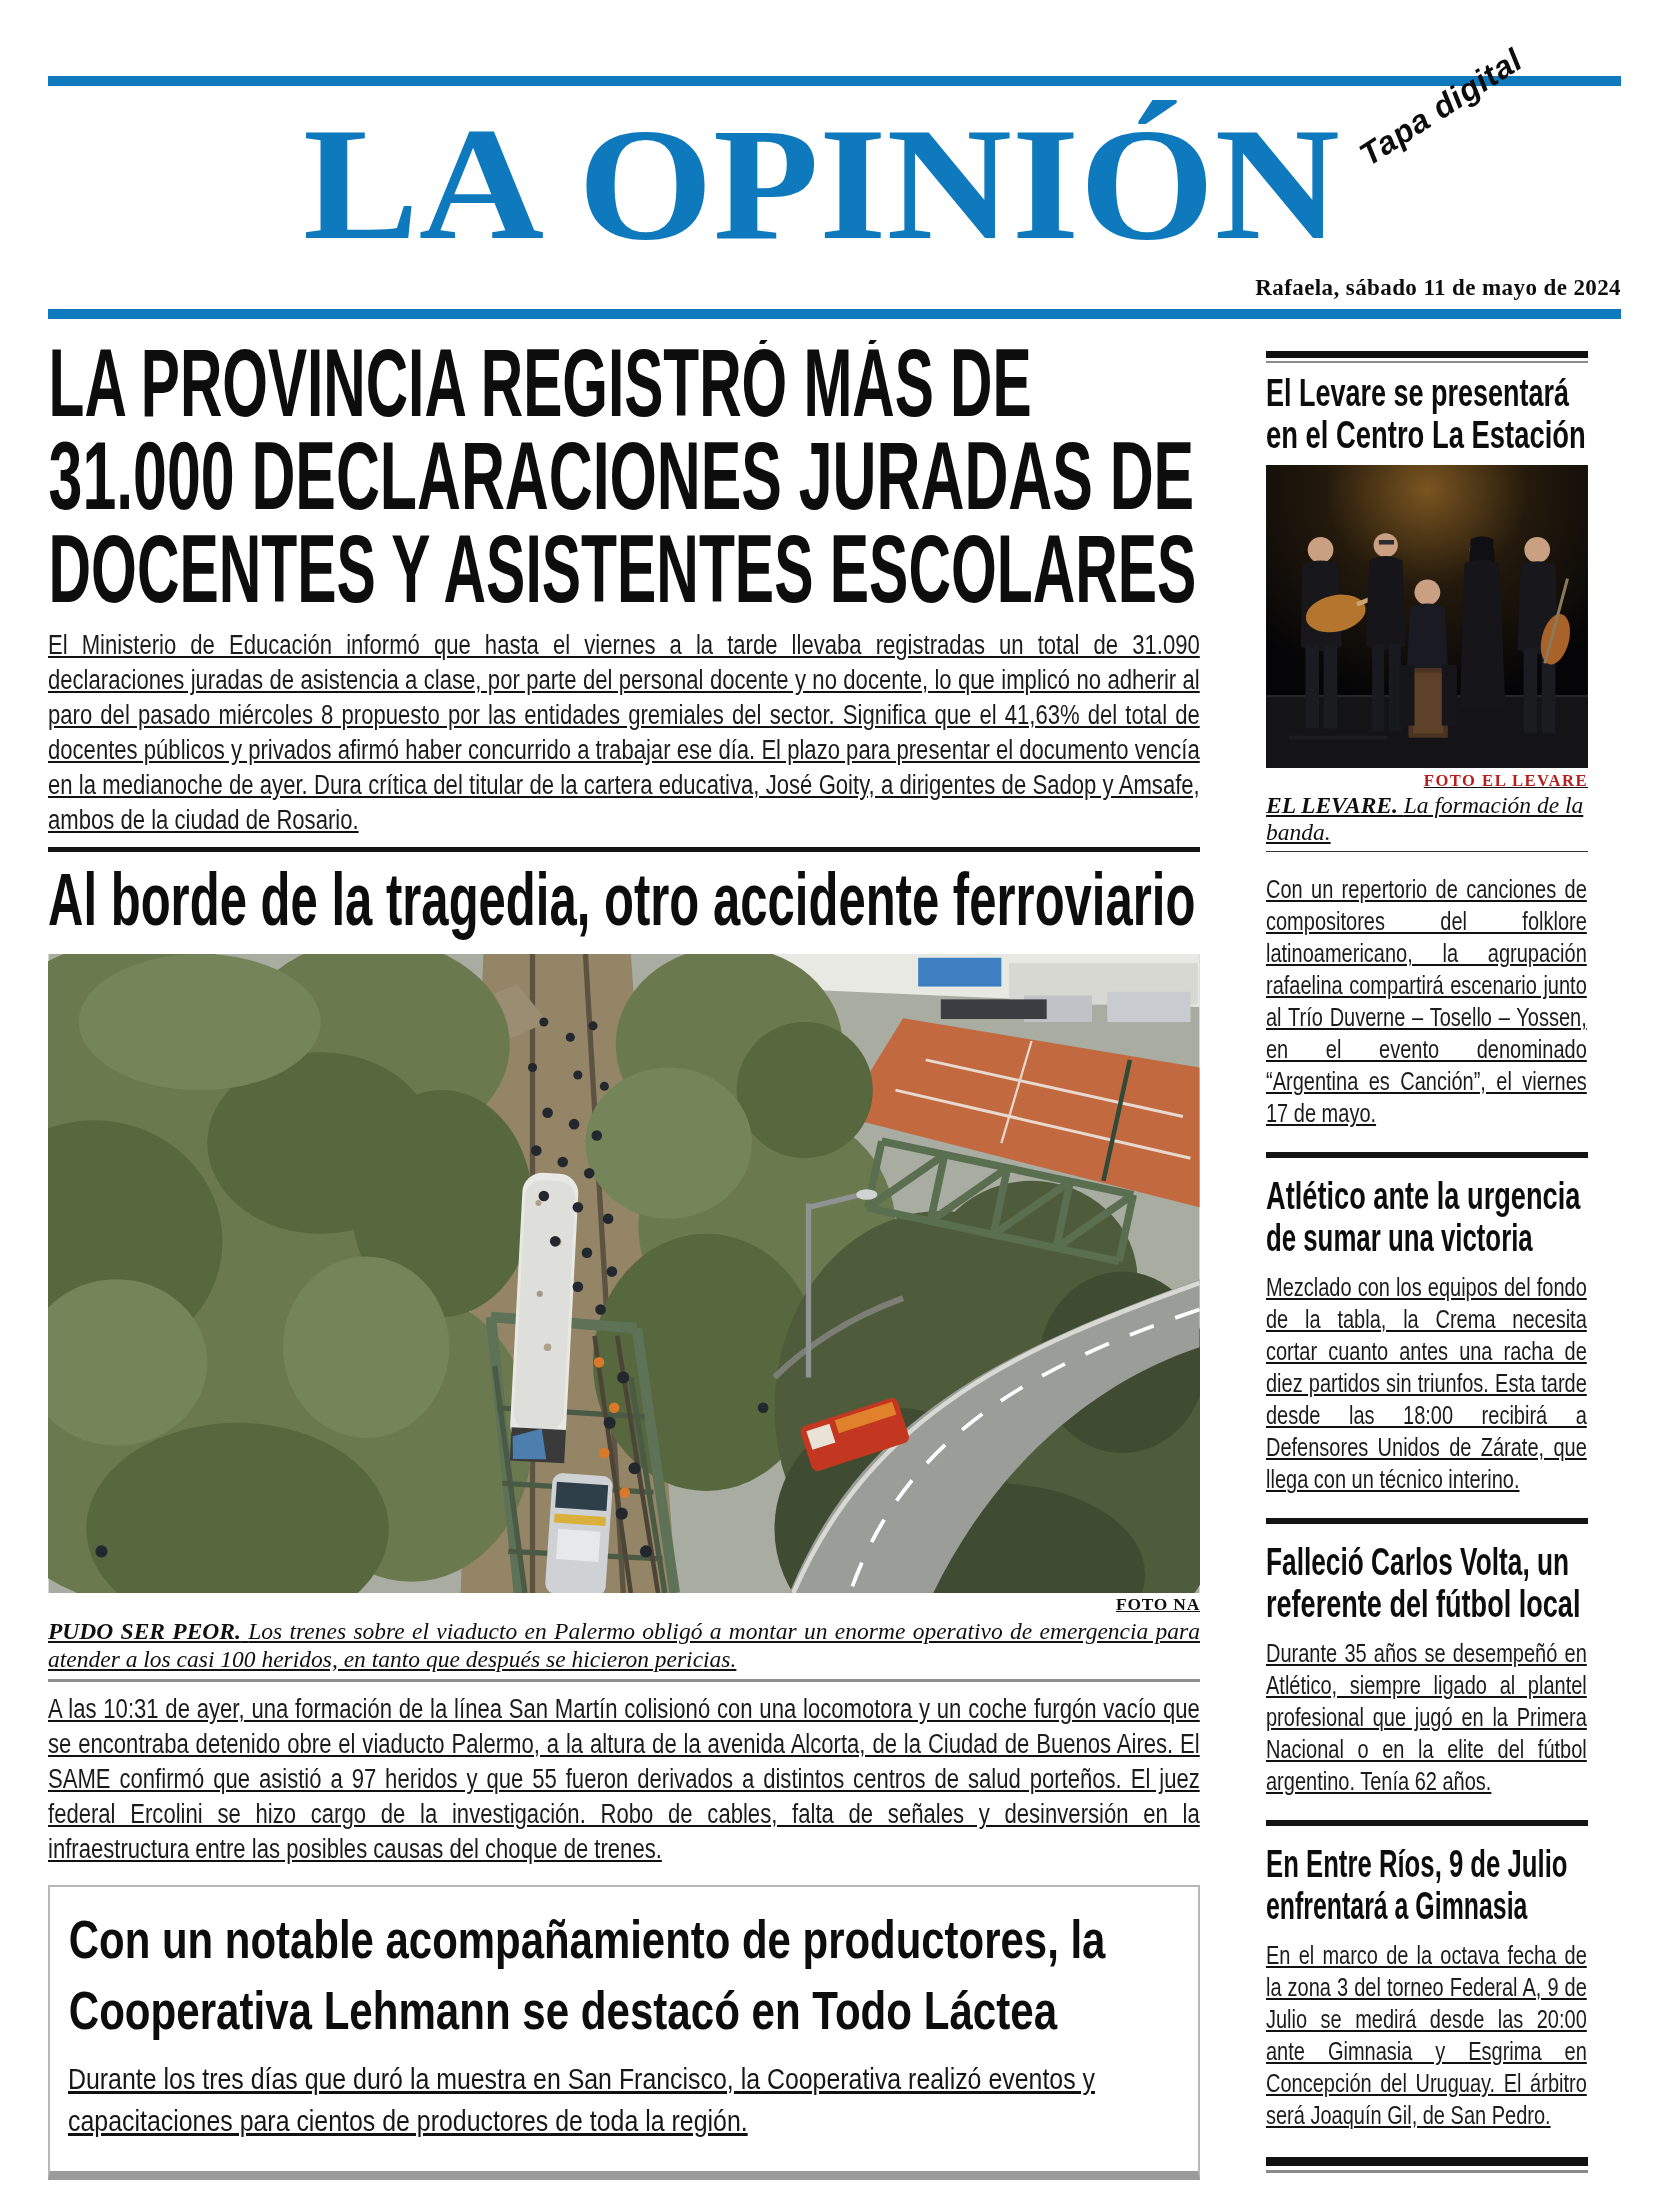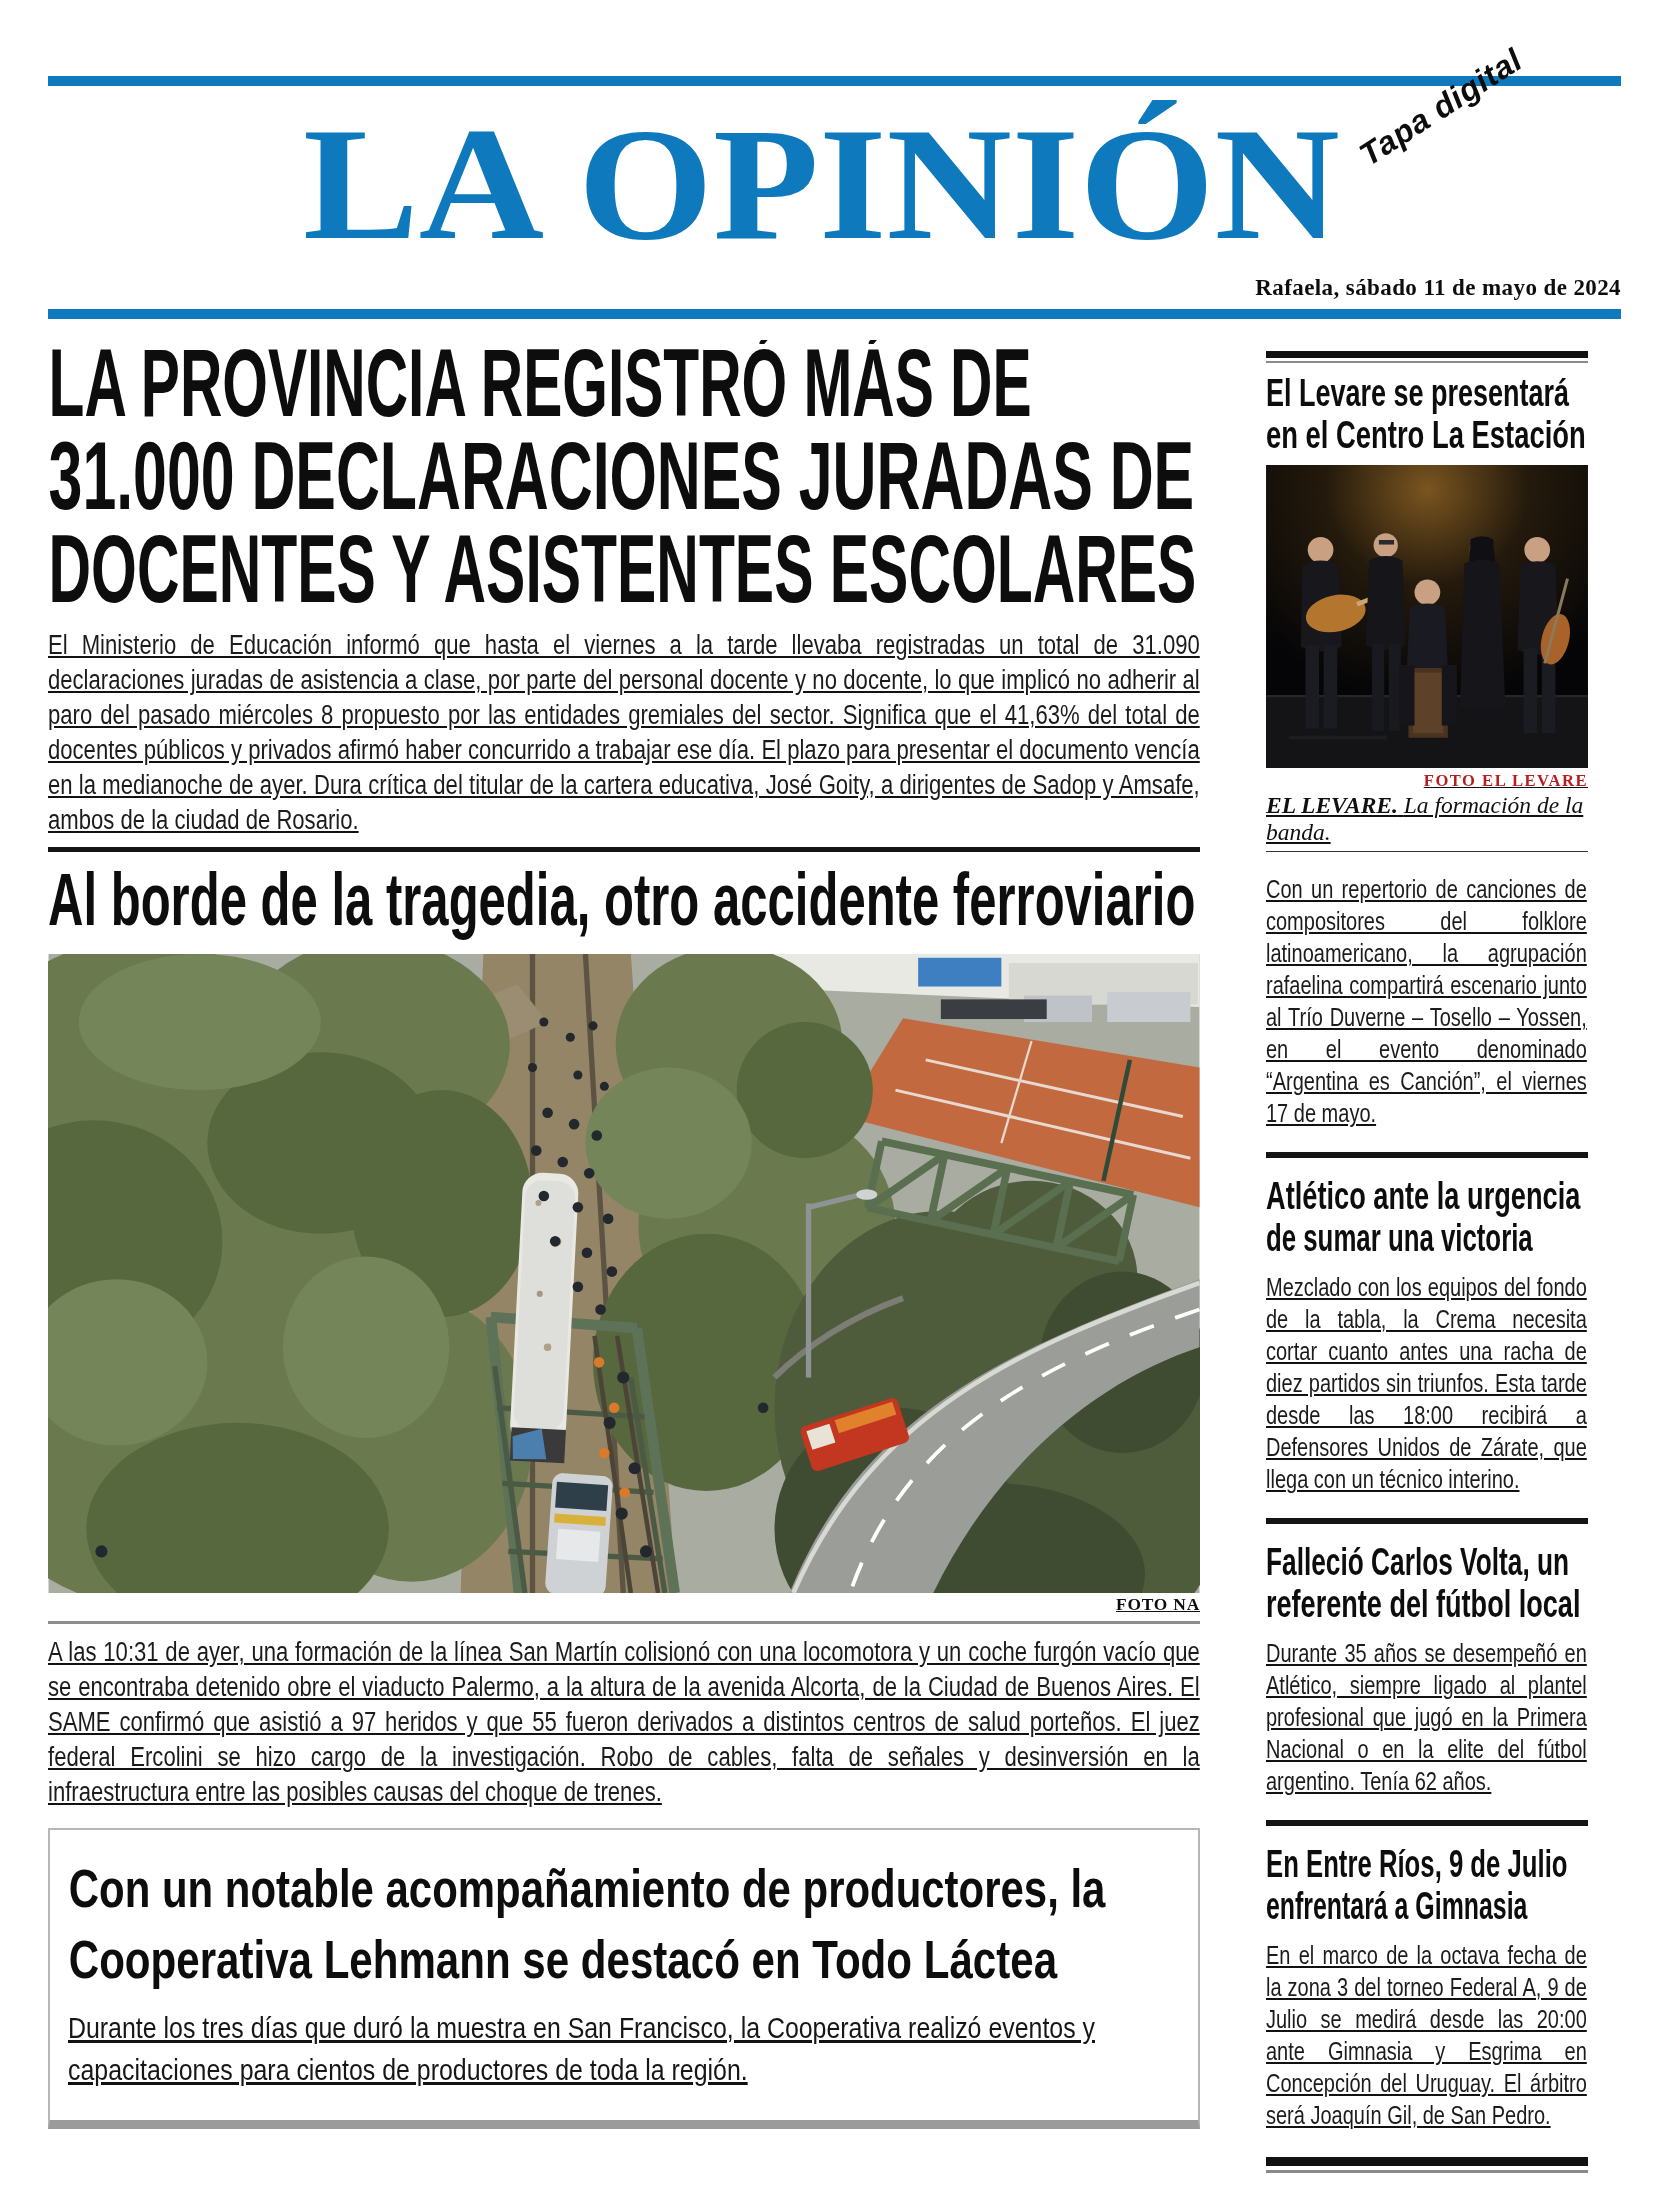--- a/index.html
+++ b/index.html
@@ -26,21 +26,21 @@
   .rule-black{height:5.3px;background:#141414;margin-top:9px;}
   .photo-main{display:block;margin-top:12px;}
   .credit{font:bold 17.4px "Liberation Serif",serif;color:#0d0d0d;text-align:right;
           letter-spacing:0.8px;margin-top:1.5px;}
   .caption{font:italic 23.5px "Liberation Serif",serif;line-height:28px;color:#101010;
            text-align:justify;margin-top:1.5px;}
   .caption b{font-style:italic;font-weight:bold;}
   .rule-gray{height:3px;background:#8f8f8f;margin-top:6px;}
   .body-main.second{margin-top:10.6px;}
   .box{margin-top:18px;border:2.3px solid #b7b7b7;border-bottom:9px solid #9b9b9b;
-       padding:29px 18px 29px 18px;}
+       padding:23px 18px 29px 18px;}
   .box-body{width:1287px;transform:scaleX(0.83);transform-origin:0 0;
             font-size:30px;line-height:42px;color:#161616;margin-top:12px;}
   
   .side-top-rule .a{height:6.8px;background:#111;}
   .side-top-rule .b{height:2.3px;background:#8a8a8a;margin-top:3px;}
   .side-hl{display:block;margin-top:10.6px;}
   .side-hl text{fill:#0d0d0d;font-family:"Liberation Sans",sans-serif;font-weight:bold;}
   .photo-side{display:block;margin-top:12px;}
   .credit-side{font:bold 16.6px "Liberation Serif",serif;text-align:right;letter-spacing:1.5px;
                color:#b91c1c;margin-top:3px;}
@@ -242,20 +242,24 @@
         <g fill="#d97a2a">
           <circle cx="728" cy="540" r="7"></circle>
             <circle cx="748" cy="600" r="7"></circle>
           <circle cx="735" cy="660" r="7"></circle>
             <circle cx="762" cy="712" r="7"></circle>
         </g>
       </svg>
 
       <div class="credit">FOTO NA</div>
 
+      <p class="caption" style="margin:1.5px 0 0 0;">
+        <b>PUDO SER PEOR.</b>
+        <span>Los trenes sobre el viaducto en Palermo obligó a montar un enorme operativo de emergencia para atender a los casi 100 heridos, en tanto que después se hicieron pericias.</span>
+      </p>
 
       <div class="rule-gray"></div>
 
       <p class="body-main second" style="margin:10.6px 0 0 0;">A las 10:31 de ayer, una formación de la línea San Martín colisionó con una locomotora y un coche furgón vacío que se encontraba detenido obre el viaducto Palermo, a la altura de la avenida Alcorta, de la Ciudad de Buenos Aires. El SAME confirmó que asistió a 97 heridos y que 55 fueron derivados a distintos centros de salud porteños. El juez federal Ercolini se hizo cargo de la investigación. Robo de cables, falta de señales y desinversión en la infraestructura entre las posibles causas del choque de trenes.</p>
 
       <div class="box">
         <svg class="hl-svg" width="1082" height="136" viewBox="0 0 1430 180">
           <text x="0" y="64" font-size="70" textLength="1372" lengthAdjust="spacingAndGlyphs">Con un notable acompañamiento de productores, la</text>
           <text x="0" y="158" font-size="70" textLength="1308" lengthAdjust="spacingAndGlyphs">Cooperativa Lehmann se destacó en Todo Láctea</text>
         </svg>

